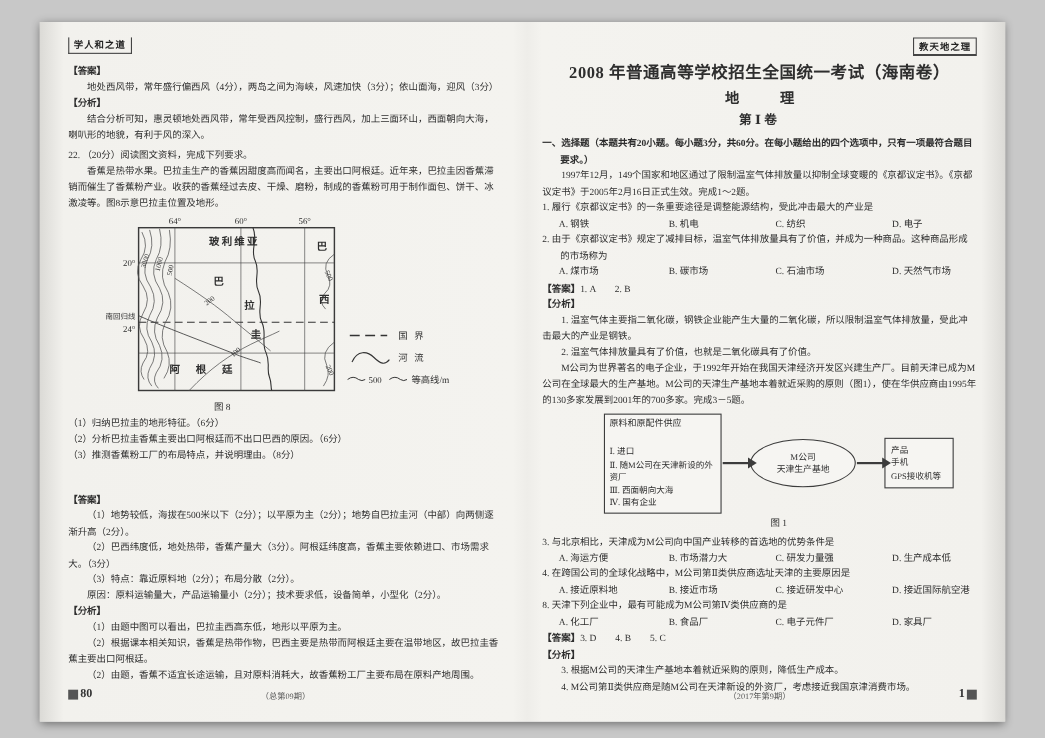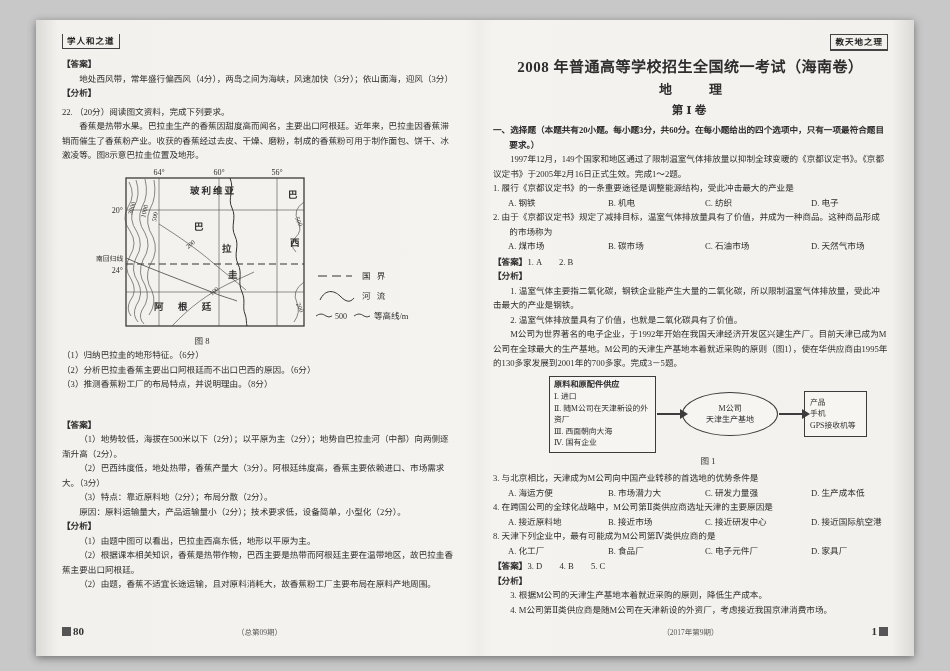--- a/index.html
+++ b/index.html
@@ -41,21 +41,21 @@
   .pageno .blk{width:9px;height:9px;background:#555;display:inline-block;}
   .fcenter{position:absolute;left:0;right:0;text-align:center;top:2px;}
   .fleft{position:absolute;left:0;top:0;}
   .fright{position:absolute;right:0;top:0;}
   
   .fig8{margin:3px 0 2px 34px;}
   .fig8 svg{display:block;}
   
   .fig1{display:flex;align-items:center;margin:5px 0 1px 56px;width:318px;}
   .supply-box{border:1px solid #3c3c3c;width:132px;box-sizing:border-box;padding:2px 4px 3px 4px;font-size:7.8px;line-height:11.5px;background:#f6f5f2;}
-  .supply-title{font-weight:bold;font-size:8.2px;margin-bottom:1px;}
+  .supply-title{font-weight:normal;font-size:8.2px;margin-bottom:15px;}
   .arrow{position:relative;width:24px;height:2.6px;background:#3c3c3c;flex:none;margin:0 1px;}
   .arrow::after{content:"";position:absolute;right:-7px;top:-3.7px;border-left:8px solid #3c3c3c;border-top:5px solid transparent;border-bottom:5px solid transparent;}
   .plant-ellipse{border:1px solid #3c3c3c;border-radius:50%;width:96px;height:44px;flex:none;display:flex;flex-direction:column;align-items:center;justify-content:center;font-size:8px;line-height:11px;background:#f6f5f2;box-sizing:border-box;}
   .product-box{border:1px solid #3c3c3c;width:76px;box-sizing:border-box;padding:5px 5px;font-size:7.8px;line-height:11.5px;background:#f6f5f2;}
   .fig-caption{text-align:center;font-size:8.6px;}
   .fig1-caption{width:318px;margin-left:56px;}
   .fig8-caption{width:212px;margin-left:34px;margin-top:-2px;}
   .sp-after{margin-top:4px;}
   .gap26{height:26px;}
   .gap3{height:3px;}
@@ -67,20 +67,21 @@
 <div class="spread">
 
   <div class="page page-left">
     <div class="tag-row-left">
       <span class="tag tag-left">学人和之道</span>
     </div>
 
     <p class="blabel">【答案】</p>
     <p class="para">地处西风带，常年盛行偏西风（4分），两岛之间为海峡，风速加快（3分）；依山面海，迎风（3分）</p>
     <p class="blabel">【分析】</p>
+    <p class="para">结合分析可知，惠灵顿地处西风带，常年受西风控制，盛行西风，加上三面环山，西面朝向大海，喇叭形的地貌，有利于风的深入。</p>
 
     <p class="sp-after">22. （20分）阅读图文资料，完成下列要求。</p>
     <p class="para">香蕉是热带水果。巴拉圭生产的香蕉因甜度高而闻名，主要出口阿根廷。近年来，巴拉圭因香蕉滞销而催生了香蕉粉产业。收获的香蕉经过去皮、干燥、磨粉，制成的香蕉粉可用于制作面包、饼干、冰激凌等。图8示意巴拉圭位置及地形。</p>
 
     <div class="fig8">
       <svg width="330" height="168" viewBox="0 0 330 168">
 
         <text x="63" y="9" font-size="8" text-anchor="middle">64°</text>
         <text x="123" y="9" font-size="8" text-anchor="middle">60°</text>
         <text x="181" y="9" font-size="8" text-anchor="middle">56°</text>

